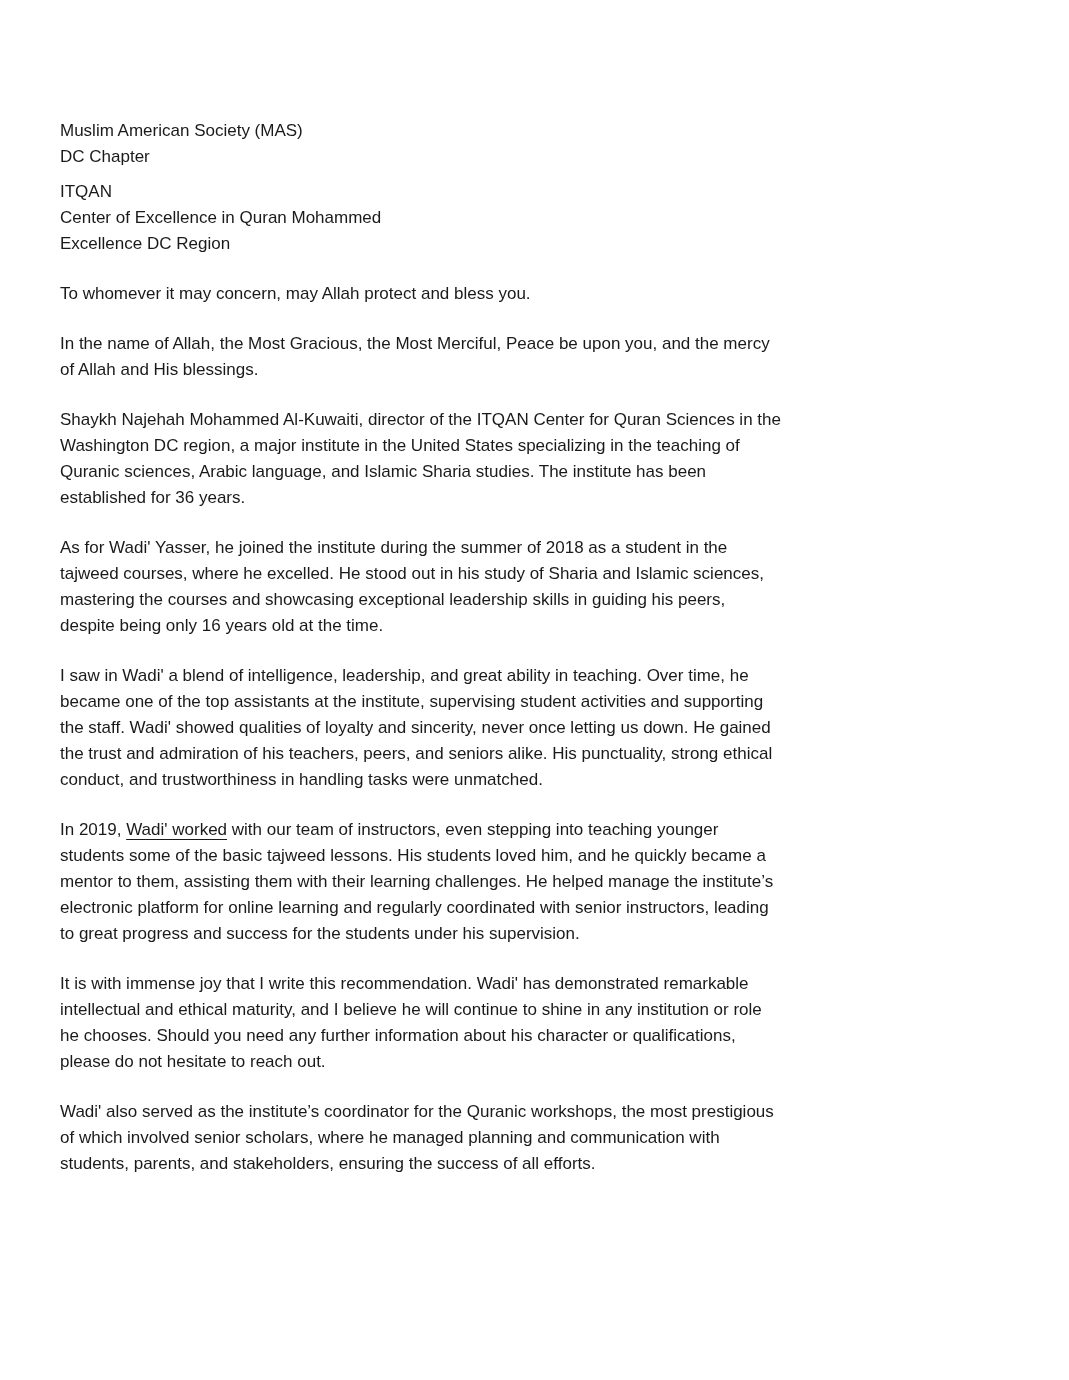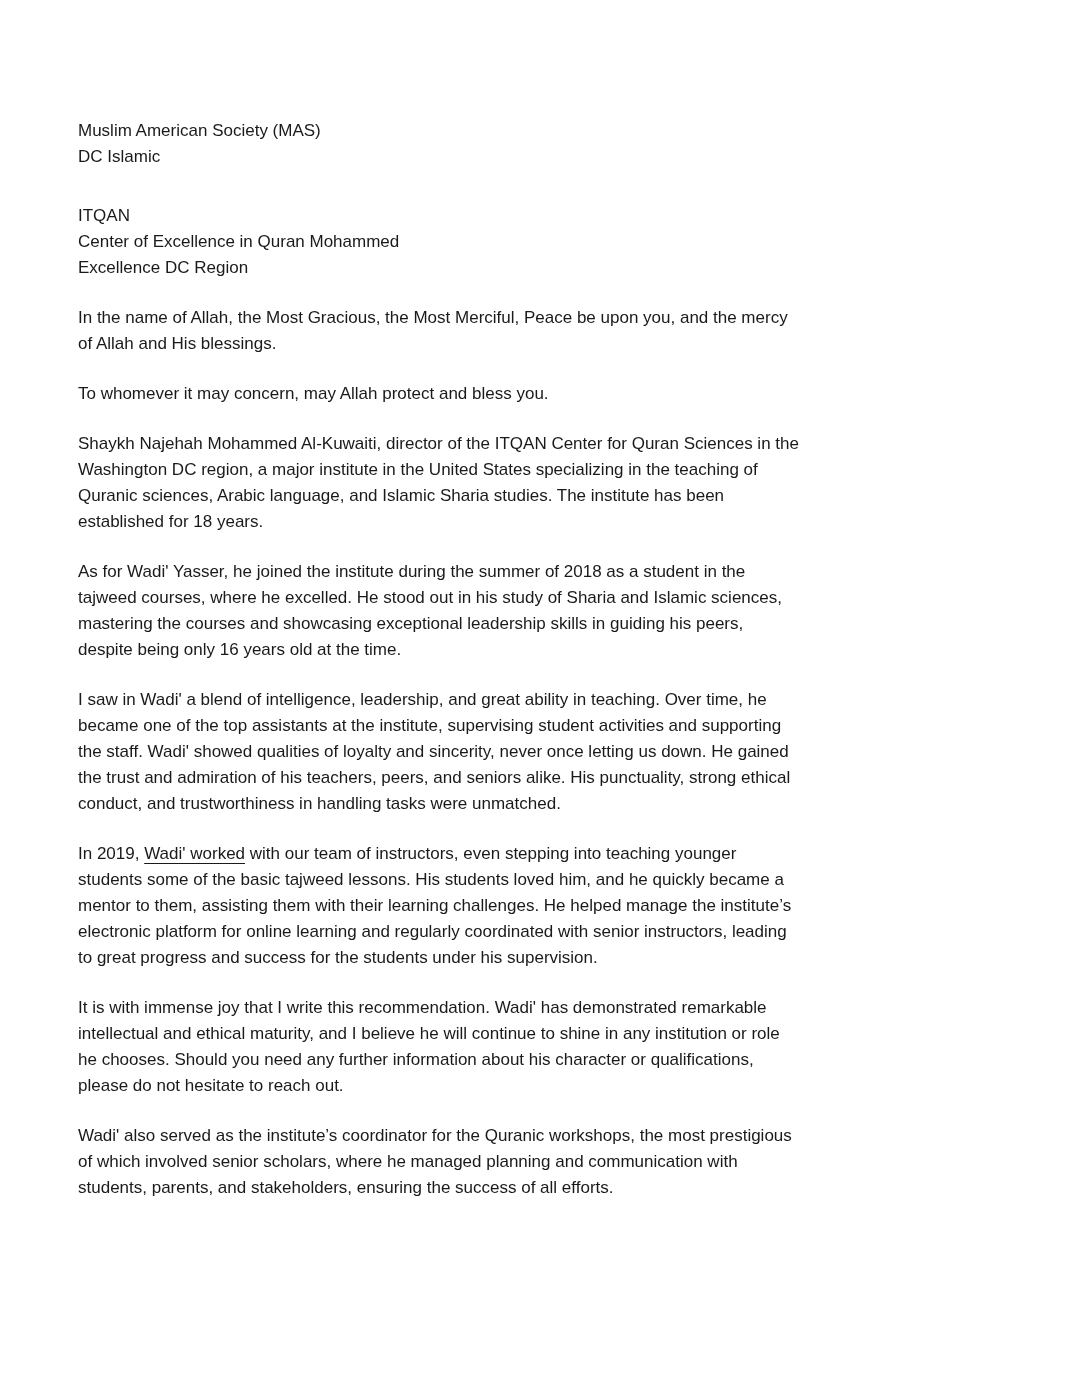--- a/index.html
+++ b/index.html
@@ -6,32 +6,32 @@
     margin: 0;
     padding: 0;
     background: #ffffff;
   }
   .page {
     position: relative;
     width: 1069px;
     height: 1380px;
     background: #ffffff;
     box-sizing: border-box;
-    padding: 118px 120px 0 78px;
+    padding: 118px 120px 0 60px;
     font-family: "Liberation Sans", "DejaVu Sans", sans-serif;
     font-size: 17px;
     line-height: 26px;
     color: #1a1a1a;
     overflow: hidden;
   }
   .letterhead-line {
     white-space: pre-line;
   }
   .letterhead-institute {
-    margin-top: 33px;
+    margin-top: 9px;
   }
   .letter-body p {
     margin: 24px 0 0 0;
     white-space: pre-line;
     max-width: 832px;
   }
   .spellcheck-flag {
     text-decoration-line: underline;
     text-decoration-style: wavy;
     text-decoration-color: #4d83ea;
@@ -41,36 +41,36 @@
     text-decoration: underline;
   }
 </style>
 </head>
 <body>
 
 <div class="page">
 
   <header class="letterhead">
     <div class="letterhead-line">Muslim American Society (MAS)</div>
-    <div class="letterhead-line">DC Islamic</div>
+    <div class="letterhead-line">DC Chapter</div>
     <div class="letterhead-institute">
       <div class="letterhead-line">ITQAN</div>
       <div class="letterhead-line">Center of Excellence in Quran Mohammed</div>
       <div class="letterhead-line">Excellence DC Region</div>
     </div>
   </header>
 
   <main class="letter-body">
+    <p>To whomever it may concern, may Allah protect and bless you.</p>
     <p>In the name of Allah, the Most Gracious, the Most Merciful, Peace be upon you, and the mercy
 of Allah and His blessings.</p>
-    <p>To whomever it may concern, may Allah protect and bless you.</p>
     <p>Shaykh Najehah Mohammed Al-Kuwaiti, director of the ITQAN Center for Quran Sciences in the
 Washington DC region, a major institute in the United States specializing in the teaching of
 Quranic sciences, Arabic language, and Islamic Sharia studies. The institute has been
-established for 18 years.</p>
+established for 36 years.</p>
     <p>As for Wadi' Yasser, he joined the institute during the summer of 2018 as a student in the
 tajweed courses, where he excelled. He stood out in his study of Sharia and Islamic sciences,
 mastering the courses and showcasing exceptional leadership skills in guiding his peers,
 despite being only 16 years old at the time.</p>
     <p>I saw in Wadi' a blend of intelligence, leadership, and great ability in teaching. Over time, he
 became one of the top assistants at the institute, supervising student activities and supporting
 the staff. Wadi' showed qualities of loyalty and sincerity, never once letting us down. He gained
 the trust and admiration of his teachers, peers, and seniors alike. His punctuality, strong ethical
 conduct, and trustworthiness in handling tasks were unmatched.</p>
     <p><span>In 2019, </span><span class="spellcheck-flag">Wadi' worked</span><span> with our team of instructors, even stepping into teaching younger

